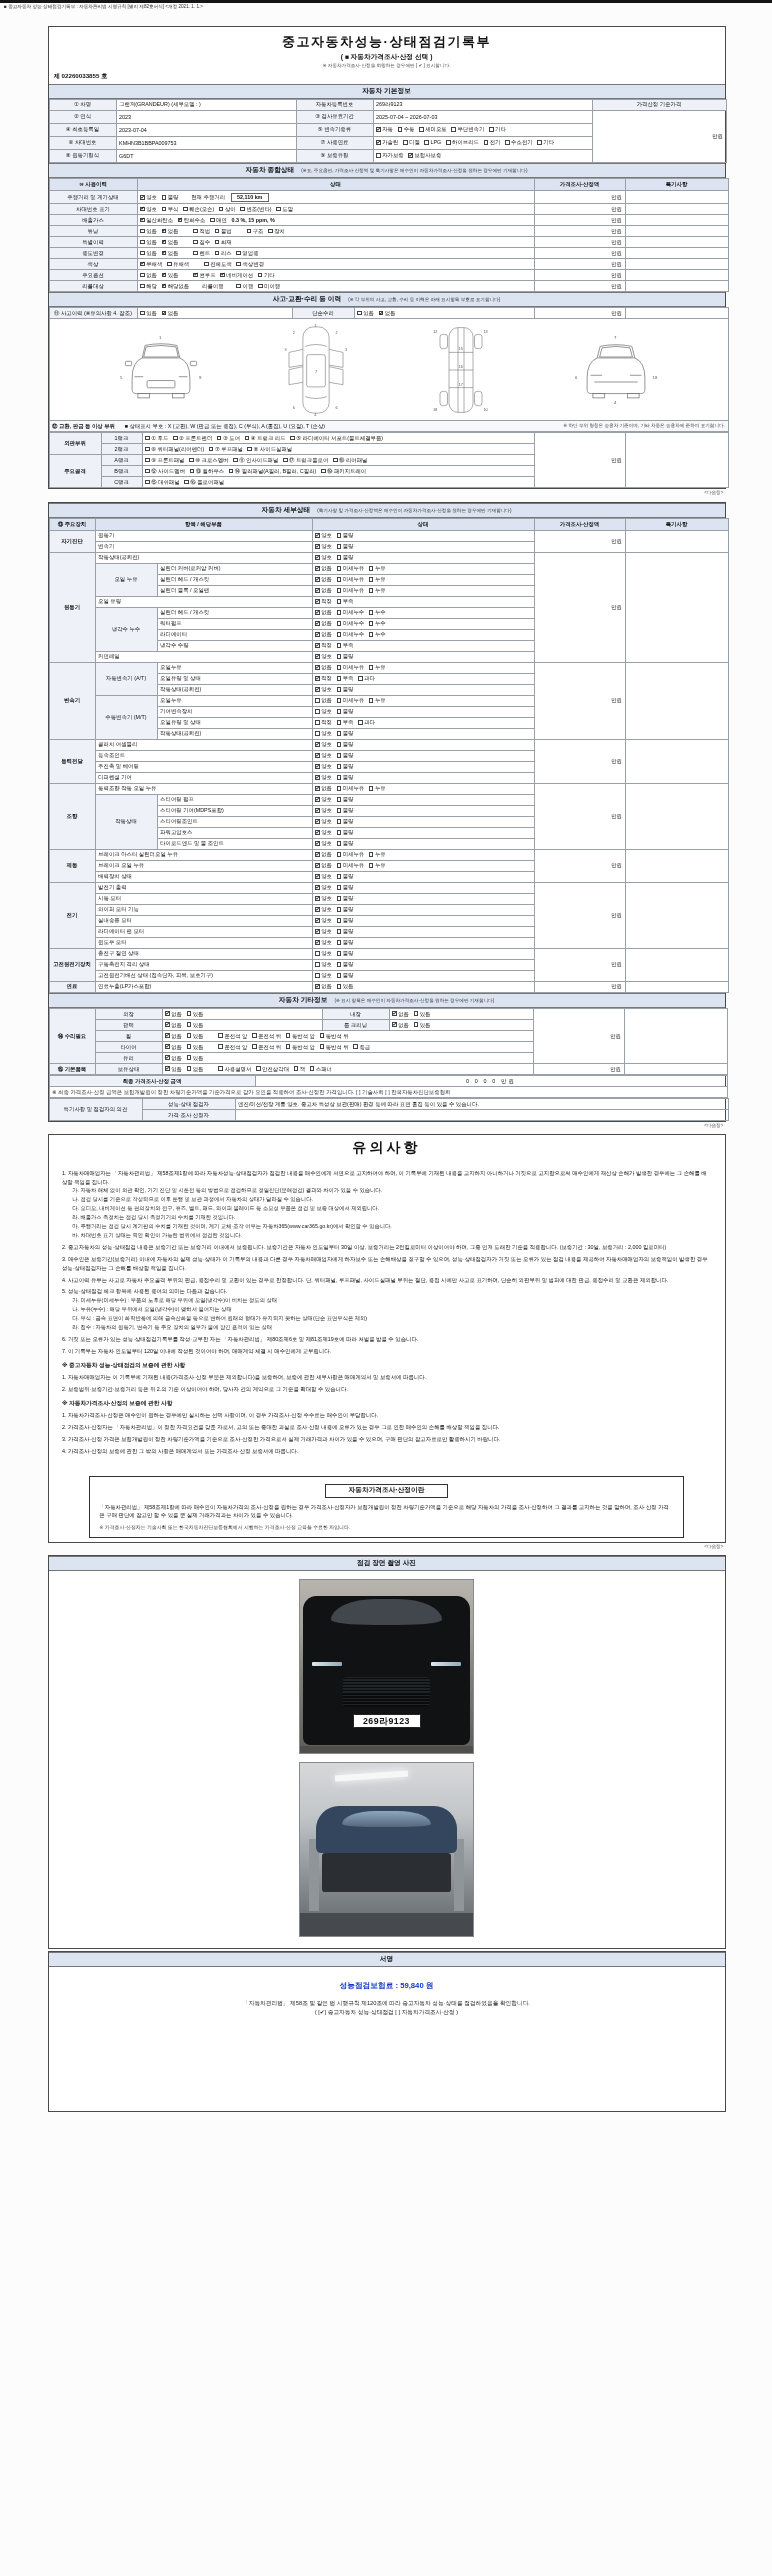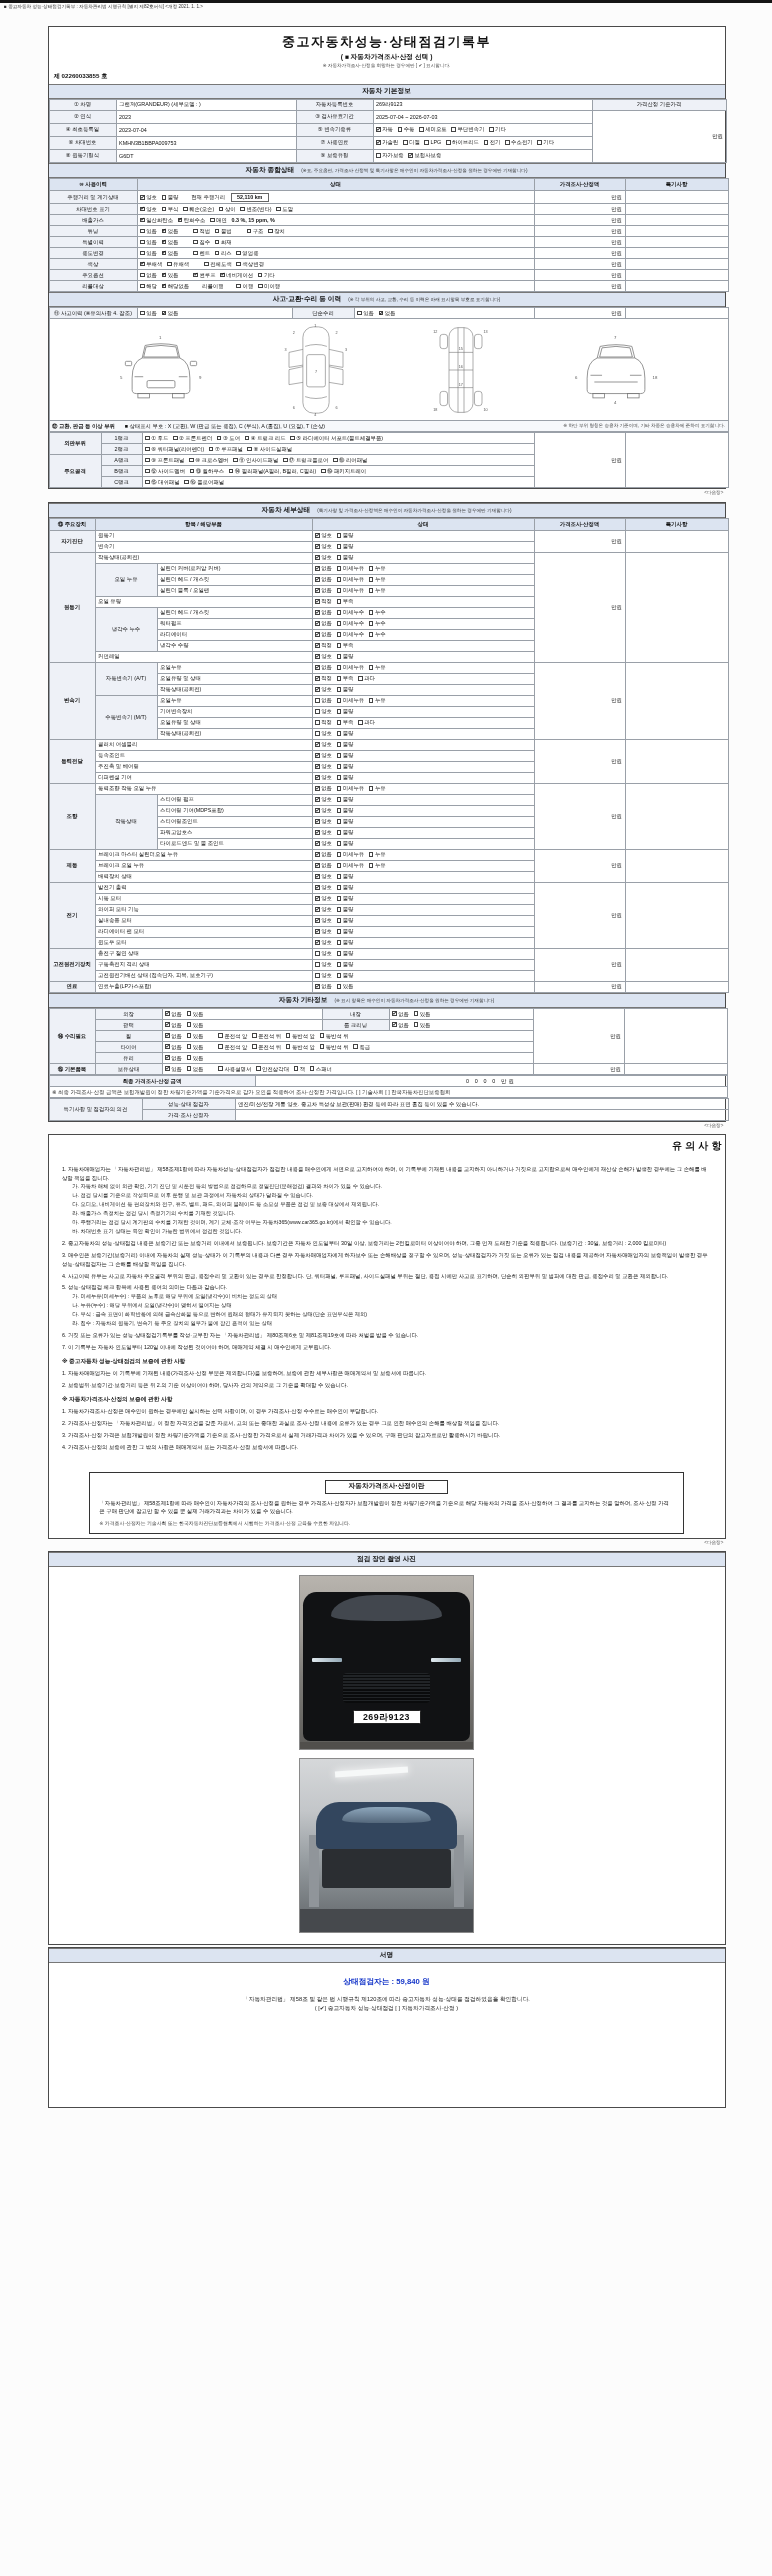--- a/index.html
+++ b/index.html
@@ -39,21 +39,21 @@
   .diagrams svg{display:block}
   .legend-cell{background:#f6f8fb;font-size:5.4px;padding:2.1px 4.1px}
   .ex-label{font-weight:bold;margin-right:8.2px}
   .legend-note{float:right;font-size:4.6px;color:#444;margin-top:0.5px}
   .parts-cell{padding-left:4.1px}
   .final-label{font-weight:bold;font-size:6.2px;text-align:center}
   .final-value{text-align:center;font-size:6.2px;letter-spacing:2.1px}
   .final-note{font-size:4.9px;color:#333;background:#fff;padding:2.1px 4.1px}
   .op-text{padding-left:4.1px;font-size:5.4px}
   .notice-wrap{padding:5.2px 13.4px 9.3px}
-  .notice-title{text-align:right;font-weight:bold;font-size:10px;padding:4.1px 0 3.1px;letter-spacing:3.1px}
+  .notice-title{text-align:center;font-weight:bold;font-size:14px;padding:4.1px 0 3.1px;letter-spacing:3.1px}
   .nt-h{font-weight:bold;font-size:5.7px;margin:6.2px 0 2.1px}
   .nt-n{font-size:5.4px;line-height:1.55;margin:3.6px 0 1px}
   .nt-s{font-size:5.3px;line-height:1.5;margin:1px 0 1px 10.3px;color:#222}
   .price-def{border:0.8px solid #333;margin:10.3px auto 4.1px;width:88%;padding:6.2px 9.3px 7.2px;text-align:center}
   .pd-title{display:inline-block;border:0.5px solid #333;padding:1.5px 23px;font-weight:bold;font-size:6.7px;margin-bottom:5.2px}
   .pd-body{font-size:5.4px;line-height:1.55;text-align:left}
   .pd-note{font-size:4.9px;color:#333;text-align:left;margin-top:4.1px}
   .photo-wrap{padding:8.2px 0 11.3px;display:flex;flex-direction:column;align-items:center;gap:7.2px}
   .photo{width:175px;height:175px;position:relative;overflow:hidden;border:0.5px solid #8a8a8a;background:#999}
   .photo1{background:linear-gradient(180deg,#b8b4ae 0%,#a39f99 30%,#7e7c78 58%,#5d5c59 100%)}
@@ -747,21 +747,21 @@
       </div>
     </div>
   </section>
 
   <section class="box">
     <div class="sec-bar">
       <span>서명</span>
     </div>
     <div class="sig-body">
       <div class="insurance">
-        <span>상태점검자는 :</span>
+        <span>성능점검보험료 :</span>
         <span>59,840 원</span>
       </div>
       <div class="sig-line">「자동차관리법」 제58조 및 같은 법 시행규칙 제120조에 따라 중고자동차 성능·상태를 점검하였음을 확인합니다.</div>
       <div class="sig-line">( [✔] 중고자동차 성능·상태점검   [  ] 자동차가격조사·산정 )</div>
     </div>
   </section>
 
 </div>
 
 

